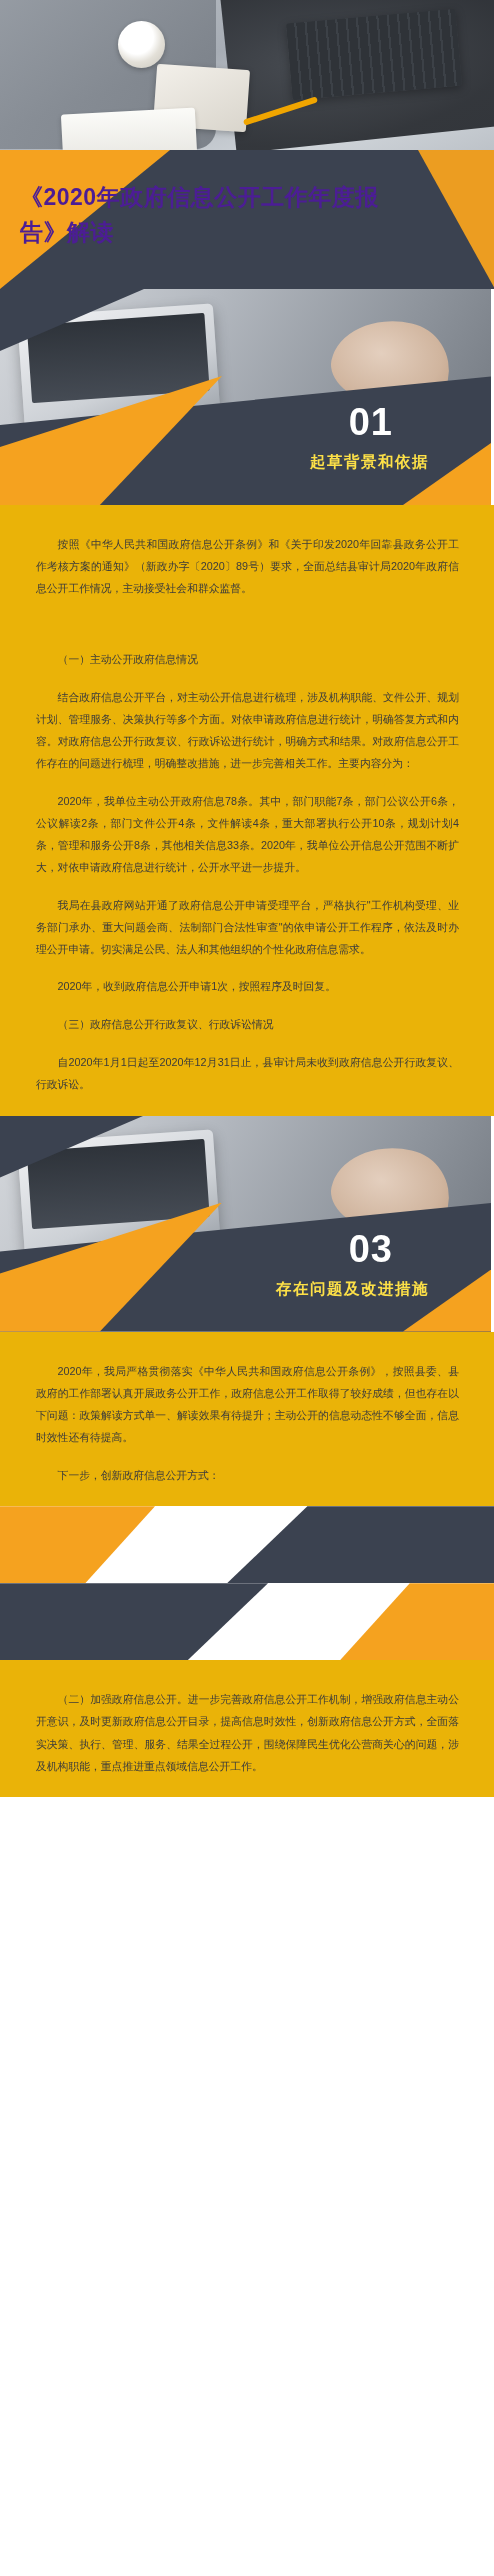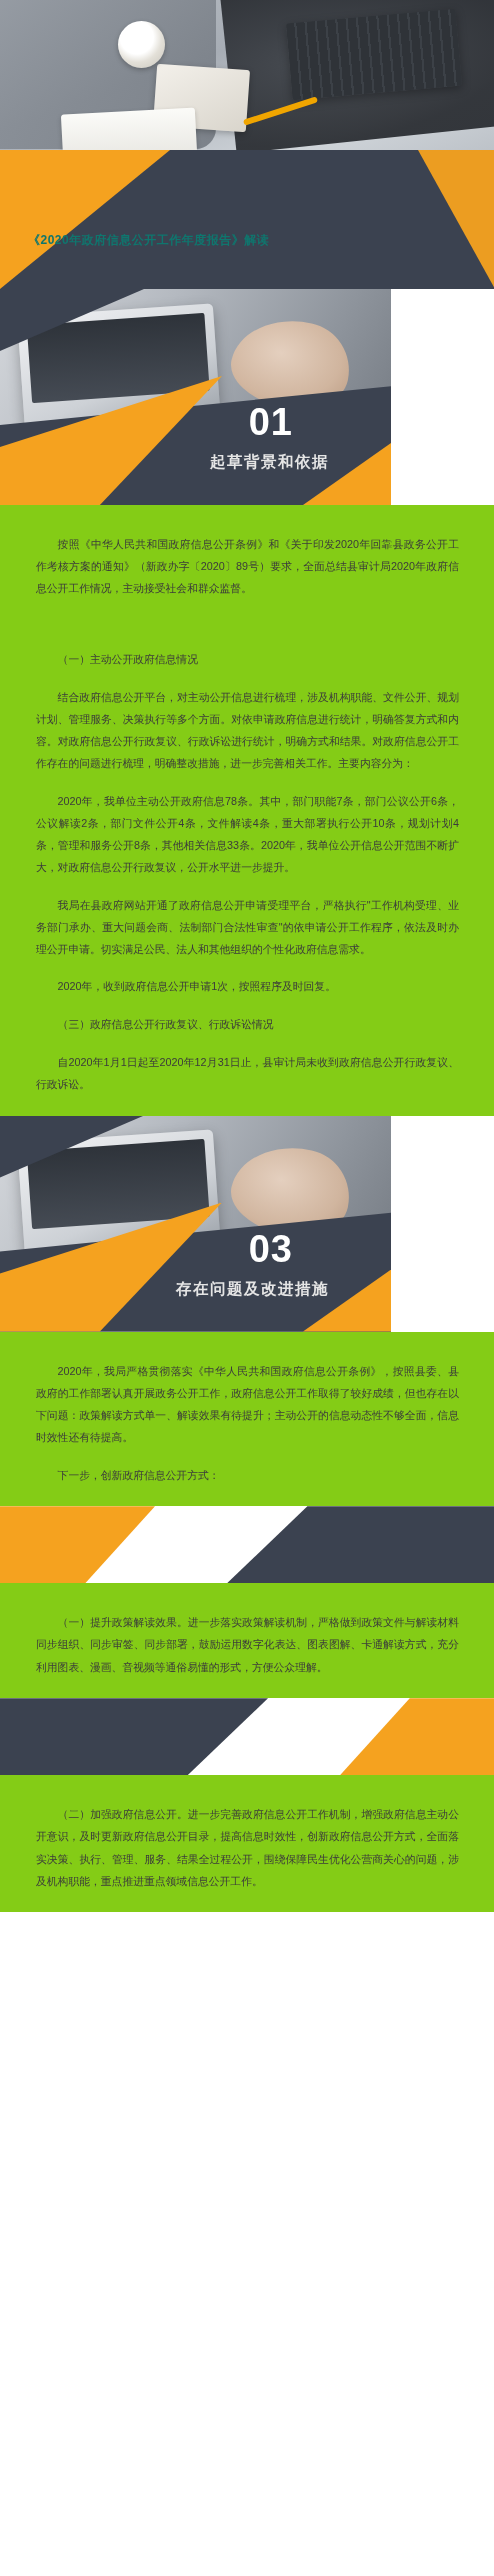--- a/index.html
+++ b/index.html
@@ -101,35 +101,35 @@
   .hero-band .tri-orange2 {
     position: absolute;
     right: 0; top: 0;
     width: 0; height: 0;
     border-right: 77px solid #f5a21f;
     border-bottom: 139px solid transparent;
     opacity: .95;
   }
   .hero-title {
     position: absolute;
-    left: 28px;
+    left: 20px;
     bottom: 40px;
     width: 397px;
-    color: #0f766e;
-    font-size: 12px;
+    color: #4c1d95;
+    font-size: 23px;
     font-weight: bold;
     line-height: 1.5;
     letter-spacing: 0.5px;
     z-index: 3;
   }
 
   
   .banner {
     position: relative;
-    width: 391px;
+    width: 491px;
     height: 216px;
     overflow: hidden;
     background: #3b4250;
   }
   .banner .photo {
     position: absolute;
     inset: 0;
     background: linear-gradient(120deg,#d5d8dc 0%, #b4b9c0 35%, #8e949c 70%, #6e747c 100%);
   }
   .banner .laptop {
@@ -192,31 +192,31 @@
     color: #ffffff;
     font-size: 38px;
     font-weight: bold;
     letter-spacing: 1px;
     z-index: 5;
   }
   .banner-label {
     position: absolute;
     right: 62px;
     bottom: 32px;
-    color: #e5e5e5;
+    color: #fde047;
     font-size: 15.5px;
     font-weight: bold;
     letter-spacing: 1.5px;
     z-index: 5;
   }
 
   
   .body-block {
     padding: 28px 36px 20.6px 36px;
-    background: #84cc16;
+    background: #eab308;
   }
   .para {
     font-size: 10.8px;
     line-height: 2.05;
     color: #3b3b3b;
     text-align: justify;
     margin: 0 0 15.5px 0;
     text-indent: 2em;
   }
   .para:last-child { margin-bottom: 0; }
@@ -284,21 +284,21 @@
   </div>
 
   <div class="body-block">
     <p class="para">按照《中华人民共和国政府信息公开条例》和《关于印发2020年回靠县政务公开工作考核方案的通知》（新政办字〔2020〕89号）要求，全面总结县审计局2020年政府信息公开工作情况，主动接受社会和群众监督。</p>
   </div>
 
 
   <div class="body-block">
     <p class="para">（一）主动公开政府信息情况</p>
     <p class="para">结合政府信息公开平台，对主动公开信息进行梳理，涉及机构职能、文件公开、规划计划、管理服务、决策执行等多个方面。对依申请政府信息进行统计，明确答复方式和内容。对政府信息公开行政复议、行政诉讼进行统计，明确方式和结果。对政府信息公开工作存在的问题进行梳理，明确整改措施，进一步完善相关工作。主要内容分为：</p>
-    <p class="para">2020年，我单位主动公开政府信息78条。其中，部门职能7条，部门公议公开6条，公议解读2条，部门文件公开4条，文件解读4条，重大部署执行公开10条，规划计划4条，管理和服务公开8条，其他相关信息33条。2020年，我单位公开信息公开范围不断扩大，对政府信息公开行政复议，公开水平进一步提升。</p>
+    <p class="para">2020年，我单位主动公开政府信息78条。其中，部门职能7条，部门公议公开6条，公议解读2条，部门文件公开4条，文件解读4条，重大部署执行公开10条，规划计划4条，管理和服务公开8条，其他相关信息33条。2020年，我单位公开信息公开范围不断扩大，对依申请政府信息进行统计，公开水平进一步提升。</p>
     <p class="para">我局在县政府网站开通了政府信息公开申请受理平台，严格执行"工作机构受理、业务部门承办、重大问题会商、法制部门合法性审查"的依申请公开工作程序，依法及时办理公开申请。切实满足公民、法人和其他组织的个性化政府信息需求。</p>
     <p class="para">2020年，收到政府信息公开申请1次，按照程序及时回复。</p>
     <p class="para">（三）政府信息公开行政复议、行政诉讼情况</p>
     <p class="para">自2020年1月1日起至2020年12月31日止，县审计局未收到政府信息公开行政复议、行政诉讼。</p>
   </div>
 
   <div class="banner">
     <div class="photo"></div>
     <div class="laptop"></div>
     <div class="hand"></div>
@@ -313,23 +313,20 @@
   <div class="body-block">
     <p class="para">2020年，我局严格贯彻落实《中华人民共和国政府信息公开条例》，按照县委、县政府的工作部署认真开展政务公开工作，政府信息公开工作取得了较好成绩，但也存在以下问题：政策解读方式单一、解读效果有待提升；主动公开的信息动态性不够全面，信息时效性还有待提高。</p>
     <p class="para">下一步，创新政府信息公开方式：</p>
   </div>
 
   <div class="strip">
     <div class="s-orange"></div>
     <div class="s-dark"></div>
   </div>
 
-  <div class="body-block">
-    <p class="para">（一）提升政策解读效果。进一步落实政策解读机制，严格做到政策文件与解读材料同步组织、同步审签、同步部署，鼓励运用数字化表达、图表图解、卡通解读方式，充分利用图表、漫画、音视频等通俗易懂的形式，方便公众理解。</p>
-  </div>
 
   <div class="strip flip">
     <div class="s-orange"></div>
     <div class="s-dark"></div>
   </div>
 
   <div class="body-block">
     <p class="para">（二）加强政府信息公开。进一步完善政府信息公开工作机制，增强政府信息主动公开意识，及时更新政府信息公开目录，提高信息时效性，创新政府信息公开方式，全面落实决策、执行、管理、服务、结果全过程公开，围绕保障民生优化公营商关心的问题，涉及机构职能，重点推进重点领域信息公开工作。</p>
   </div>
 

